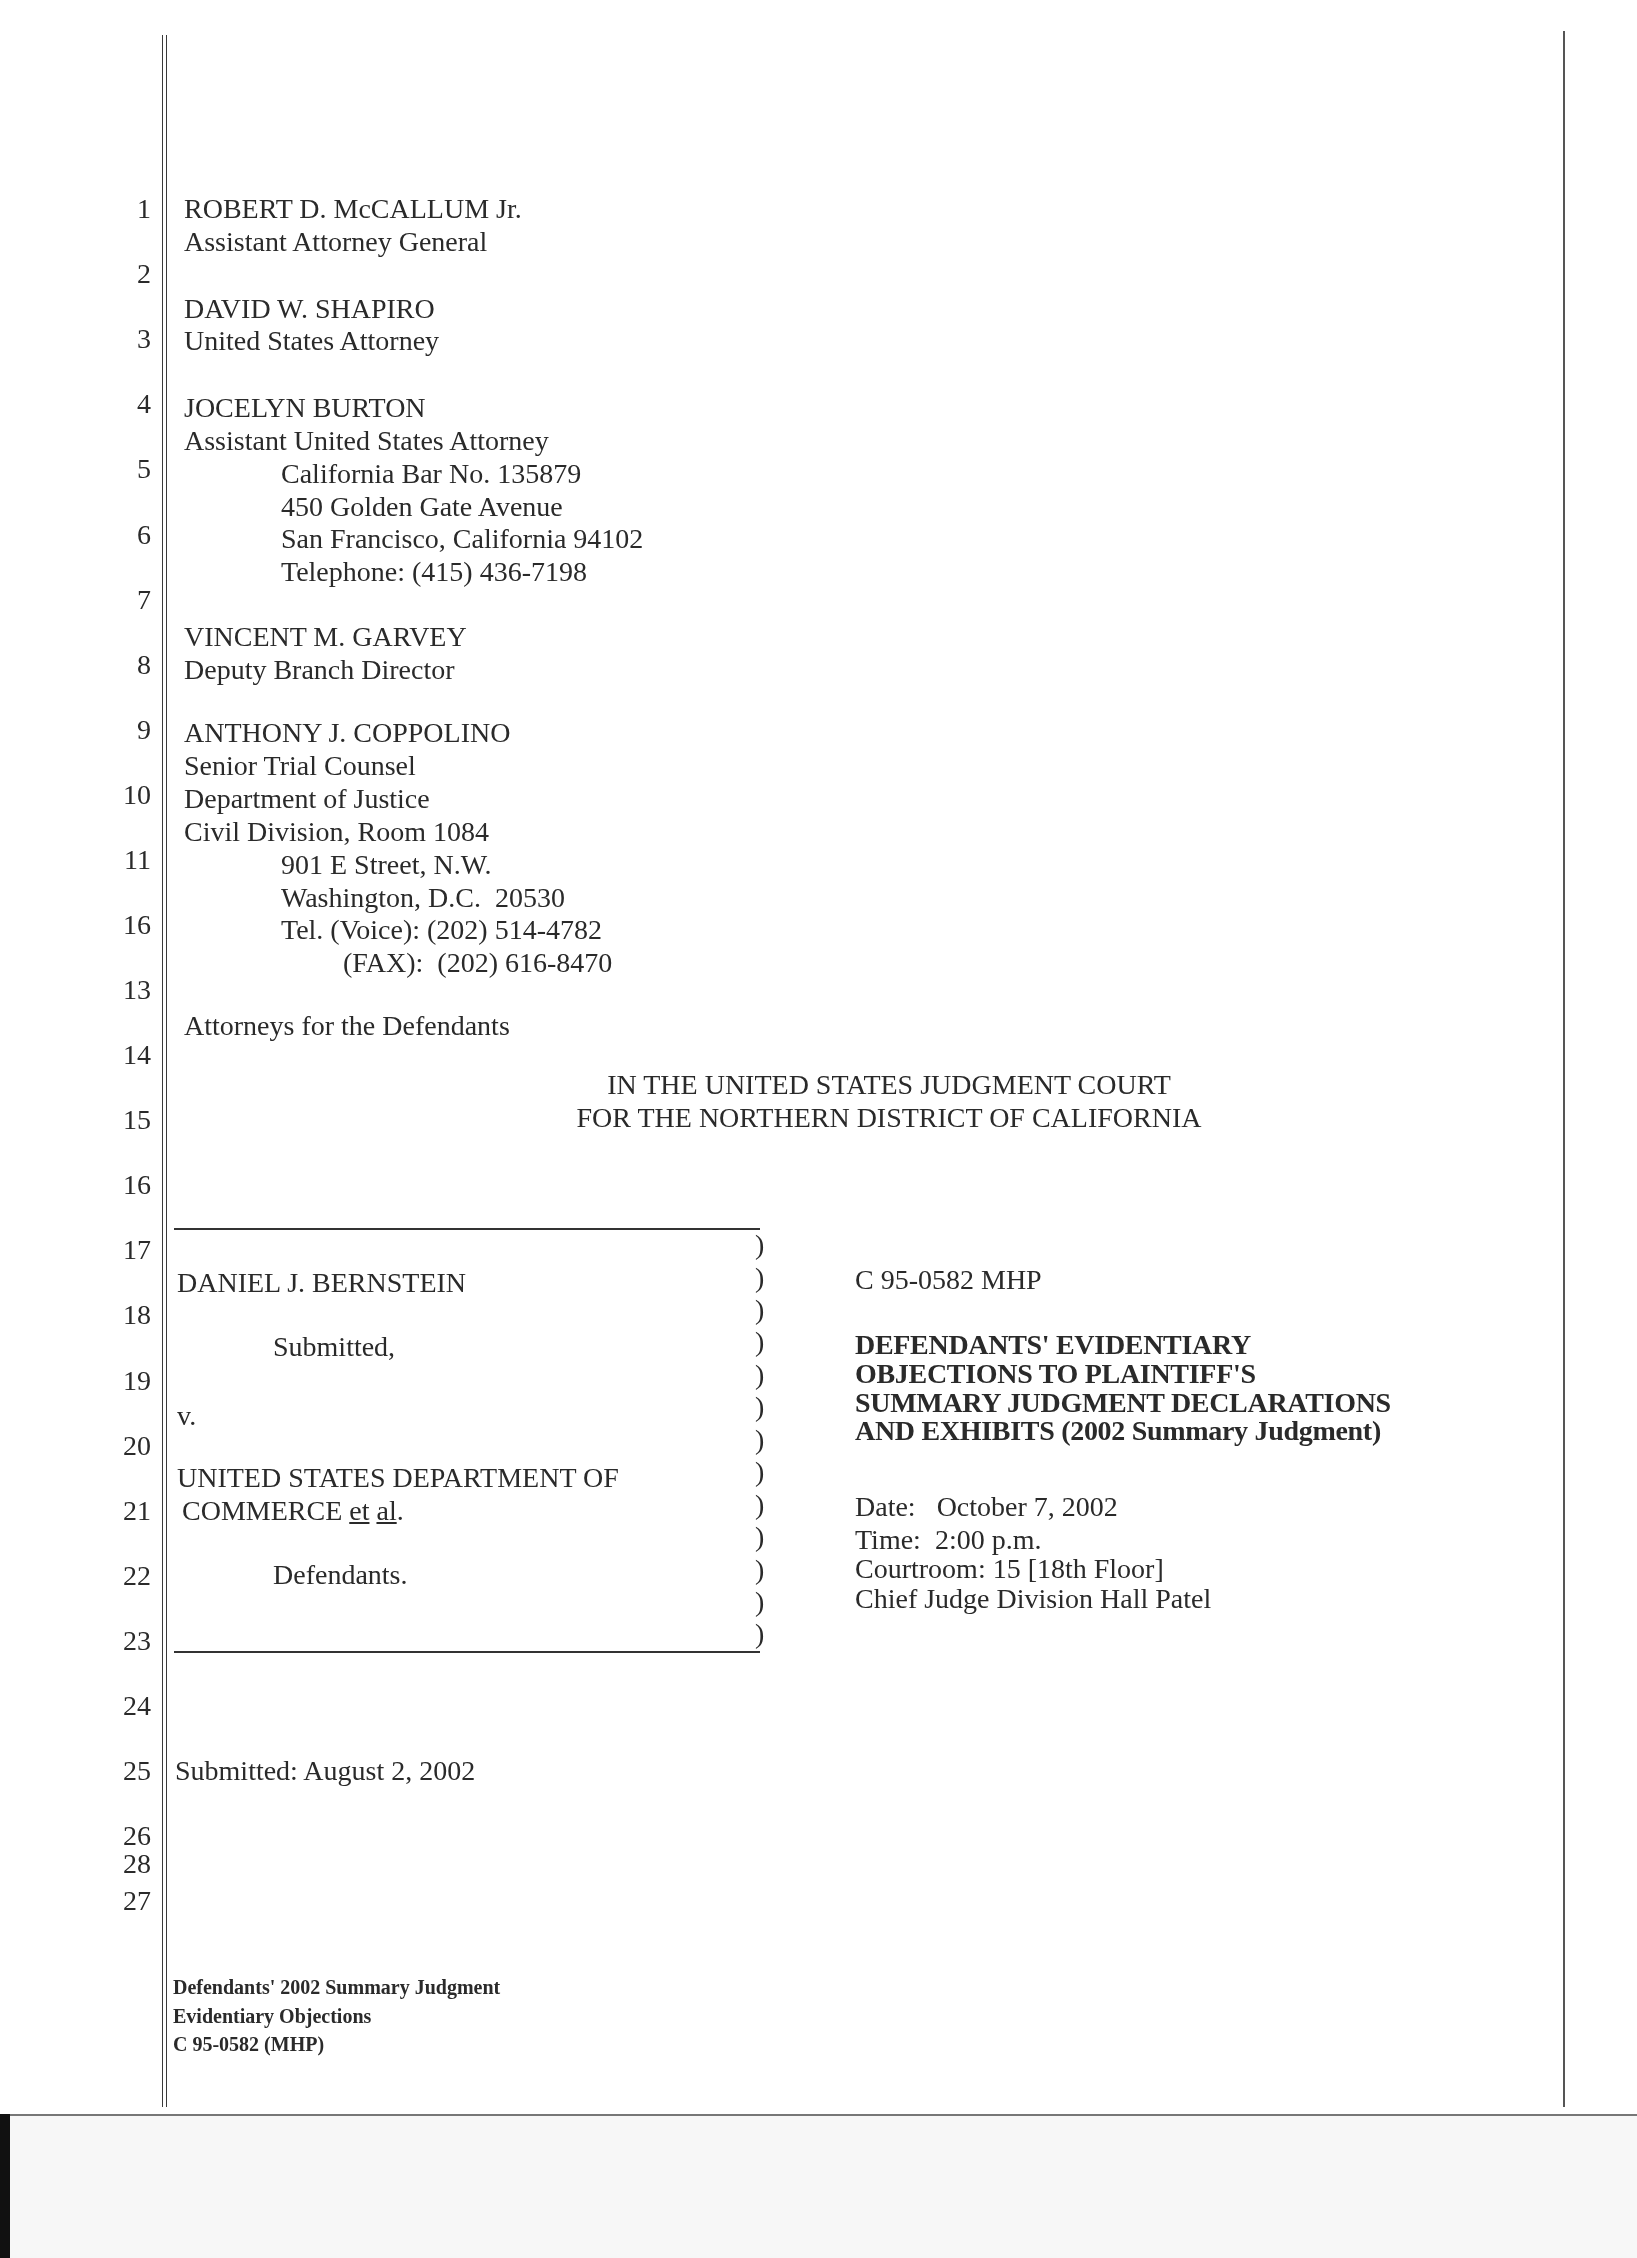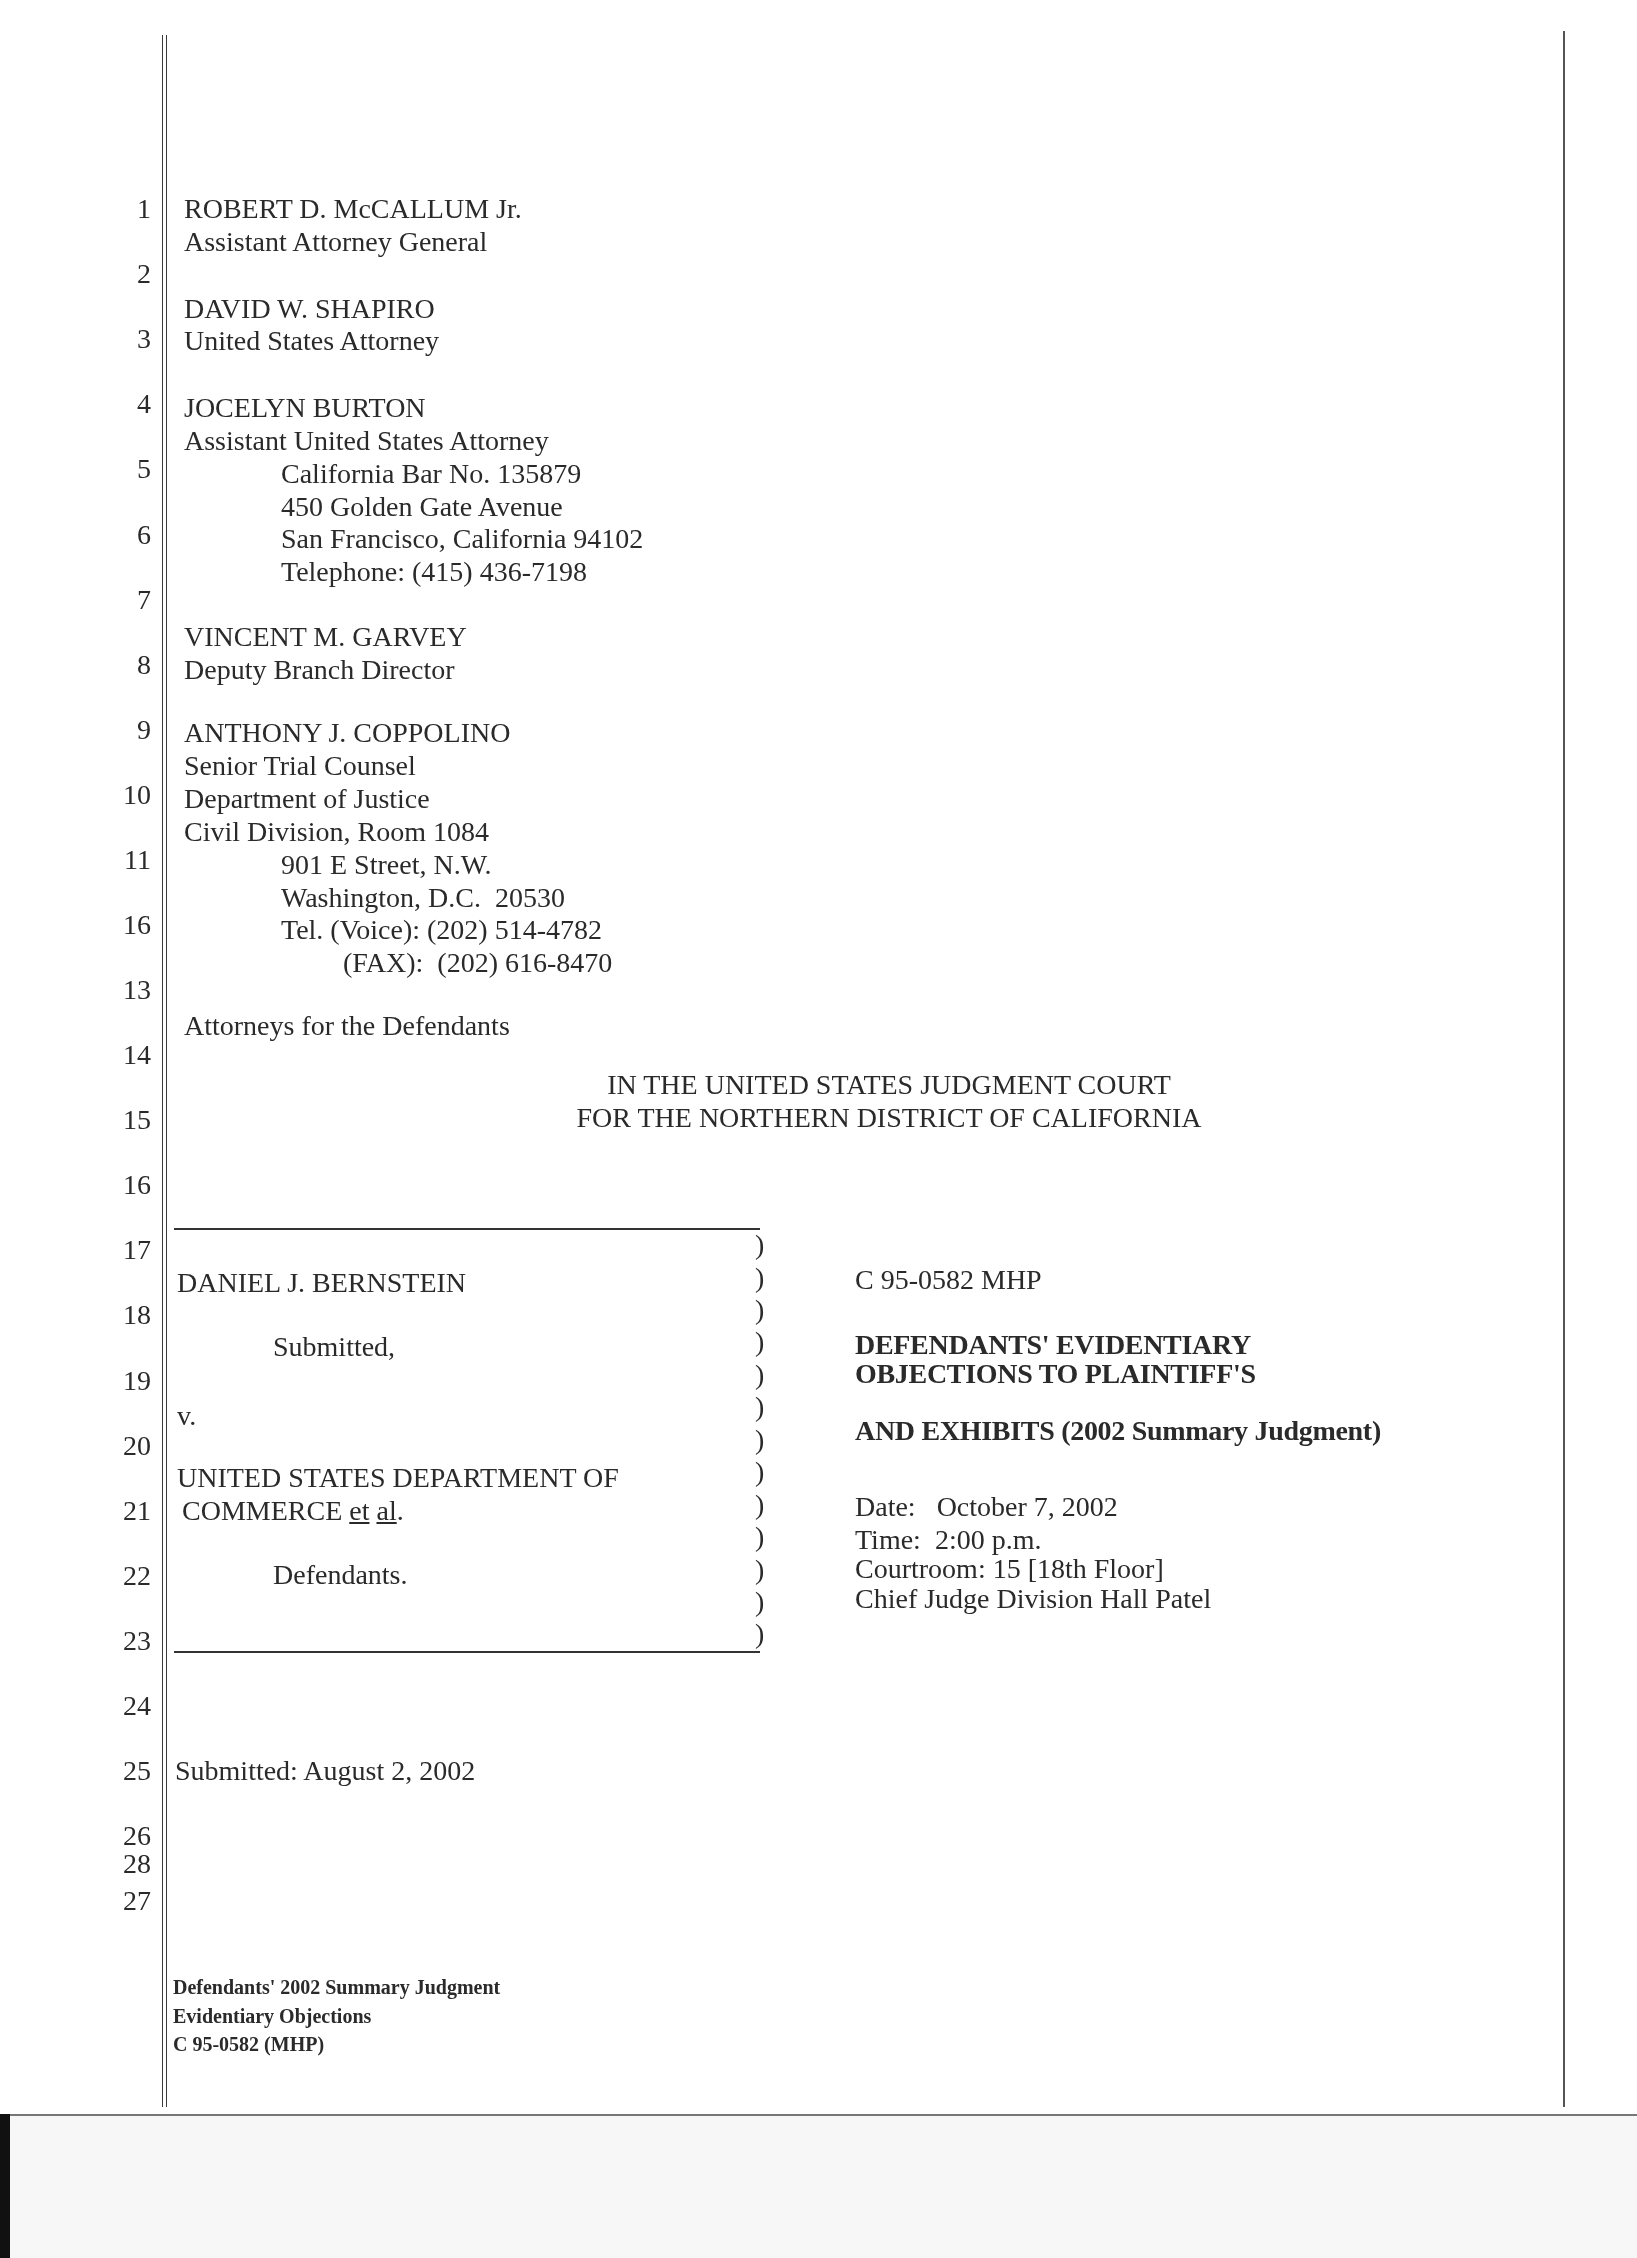--- a/index.html
+++ b/index.html
@@ -108,20 +108,21 @@
   <div class="t" style="left:177px; top:1266px">DANIEL J. BERNSTEIN</div>
   <div class="t" style="left:273px; top:1330px">Submitted,</div>
   <div class="t" style="left:177px; top:1399px">v.</div>
   <div class="t" style="left:177px; top:1461px">UNITED STATES DEPARTMENT OF</div>
   <div class="t" style="left:182px; top:1494px"><span>COMMERCE</span> <u>et</u> <u>al</u>.</div>
   <div class="t" style="left:273px; top:1558px">Defendants.</div>
 
   <div class="rc" style="top:1263px">C 95-0582 MHP</div>
   <div class="rc bold" style="top:1328px">DEFENDANTS' EVIDENTIARY</div>
   <div class="rc bold" style="top:1357px">OBJECTIONS TO PLAINTIFF'S</div>
+  <div class="rc bold" style="top:1386px">SUMMARY JUDGMENT DECLARATIONS</div>
   <div class="rc bold" style="top:1414px">AND EXHIBITS (2002 Summary Judgment)</div>
   <div class="rc" style="top:1490px">Date:   October 7, 2002</div>
   <div class="rc" style="top:1523px">Time:  2:00 p.m.</div>
   <div class="rc" style="top:1552px">Courtroom: 15 [18th Floor]</div>
   <div class="rc" style="top:1582px">Chief Judge Division Hall Patel</div>
 
   <div class="t" style="left:175px; top:1754px">Submitted: August 2, 2002</div>
 
   <div class="foot" style="top:1973px">Defendants' 2002 Summary Judgment</div>
   <div class="foot" style="top:2002px">Evidentiary Objections</div>

